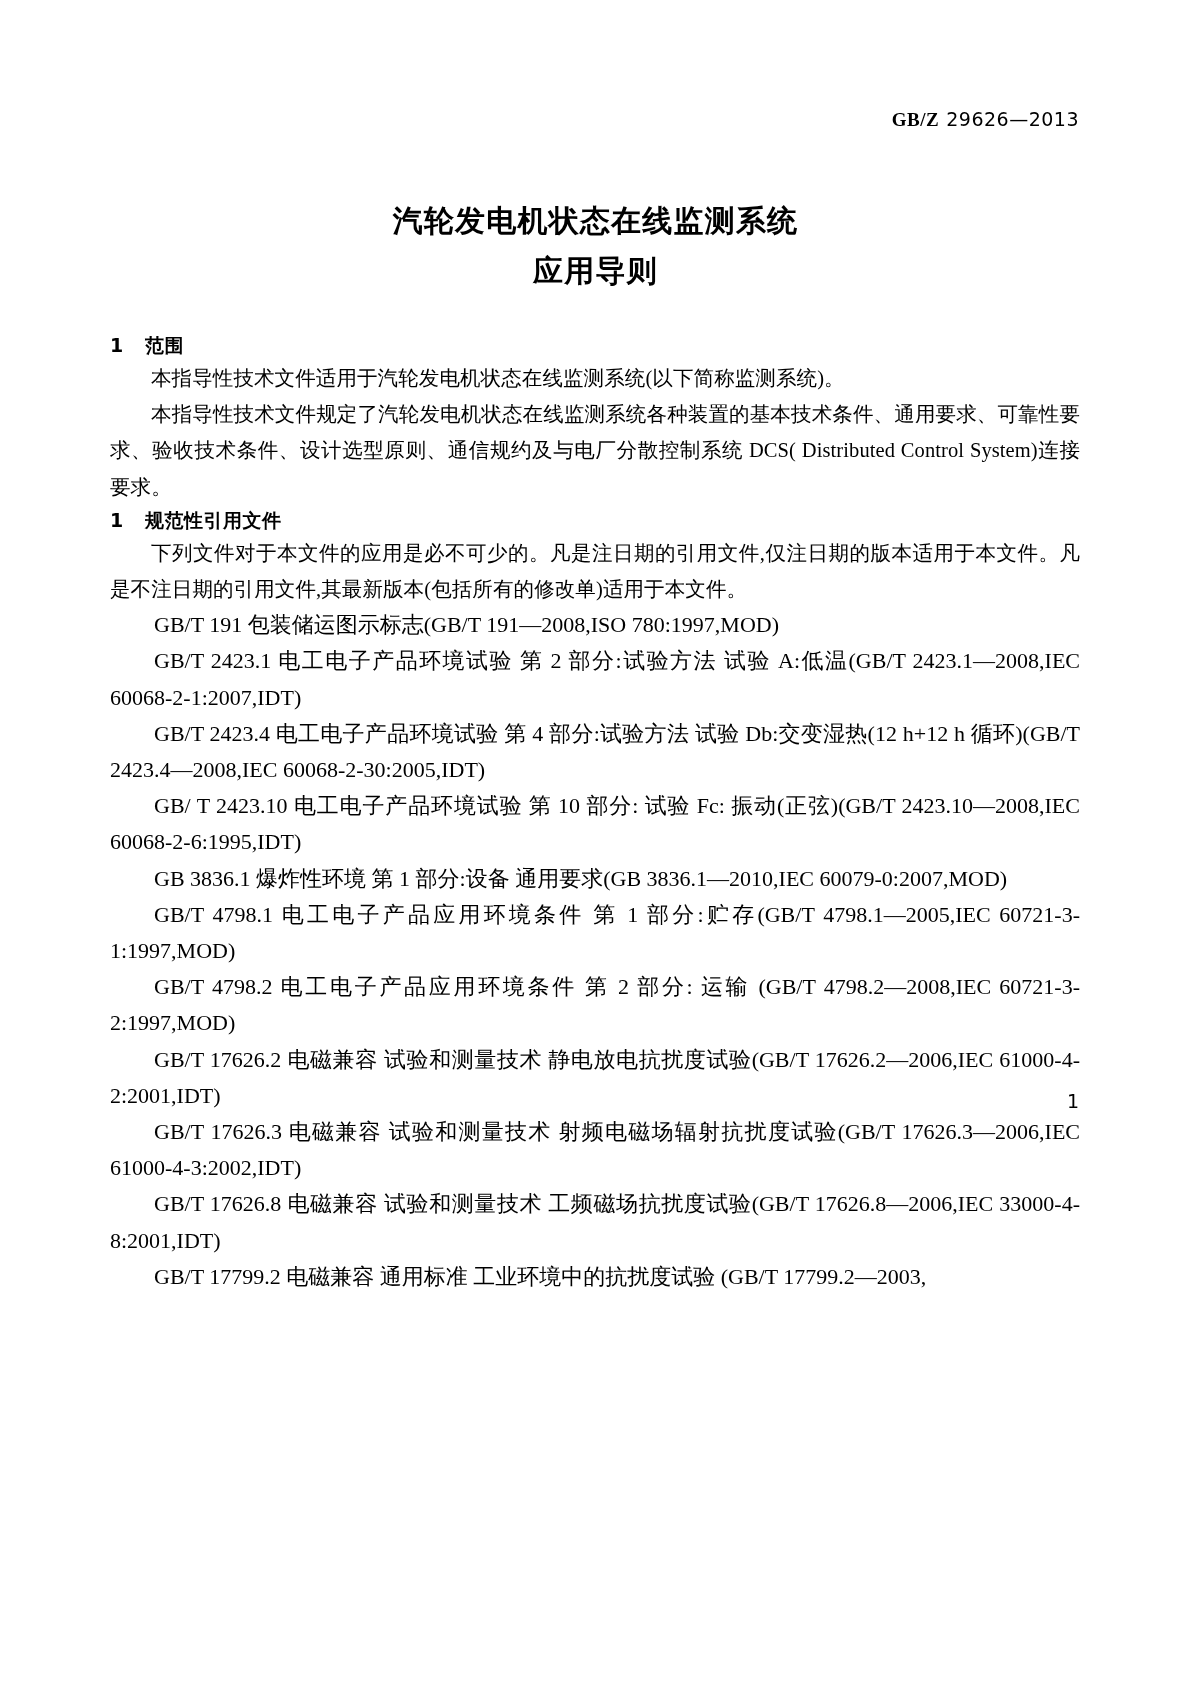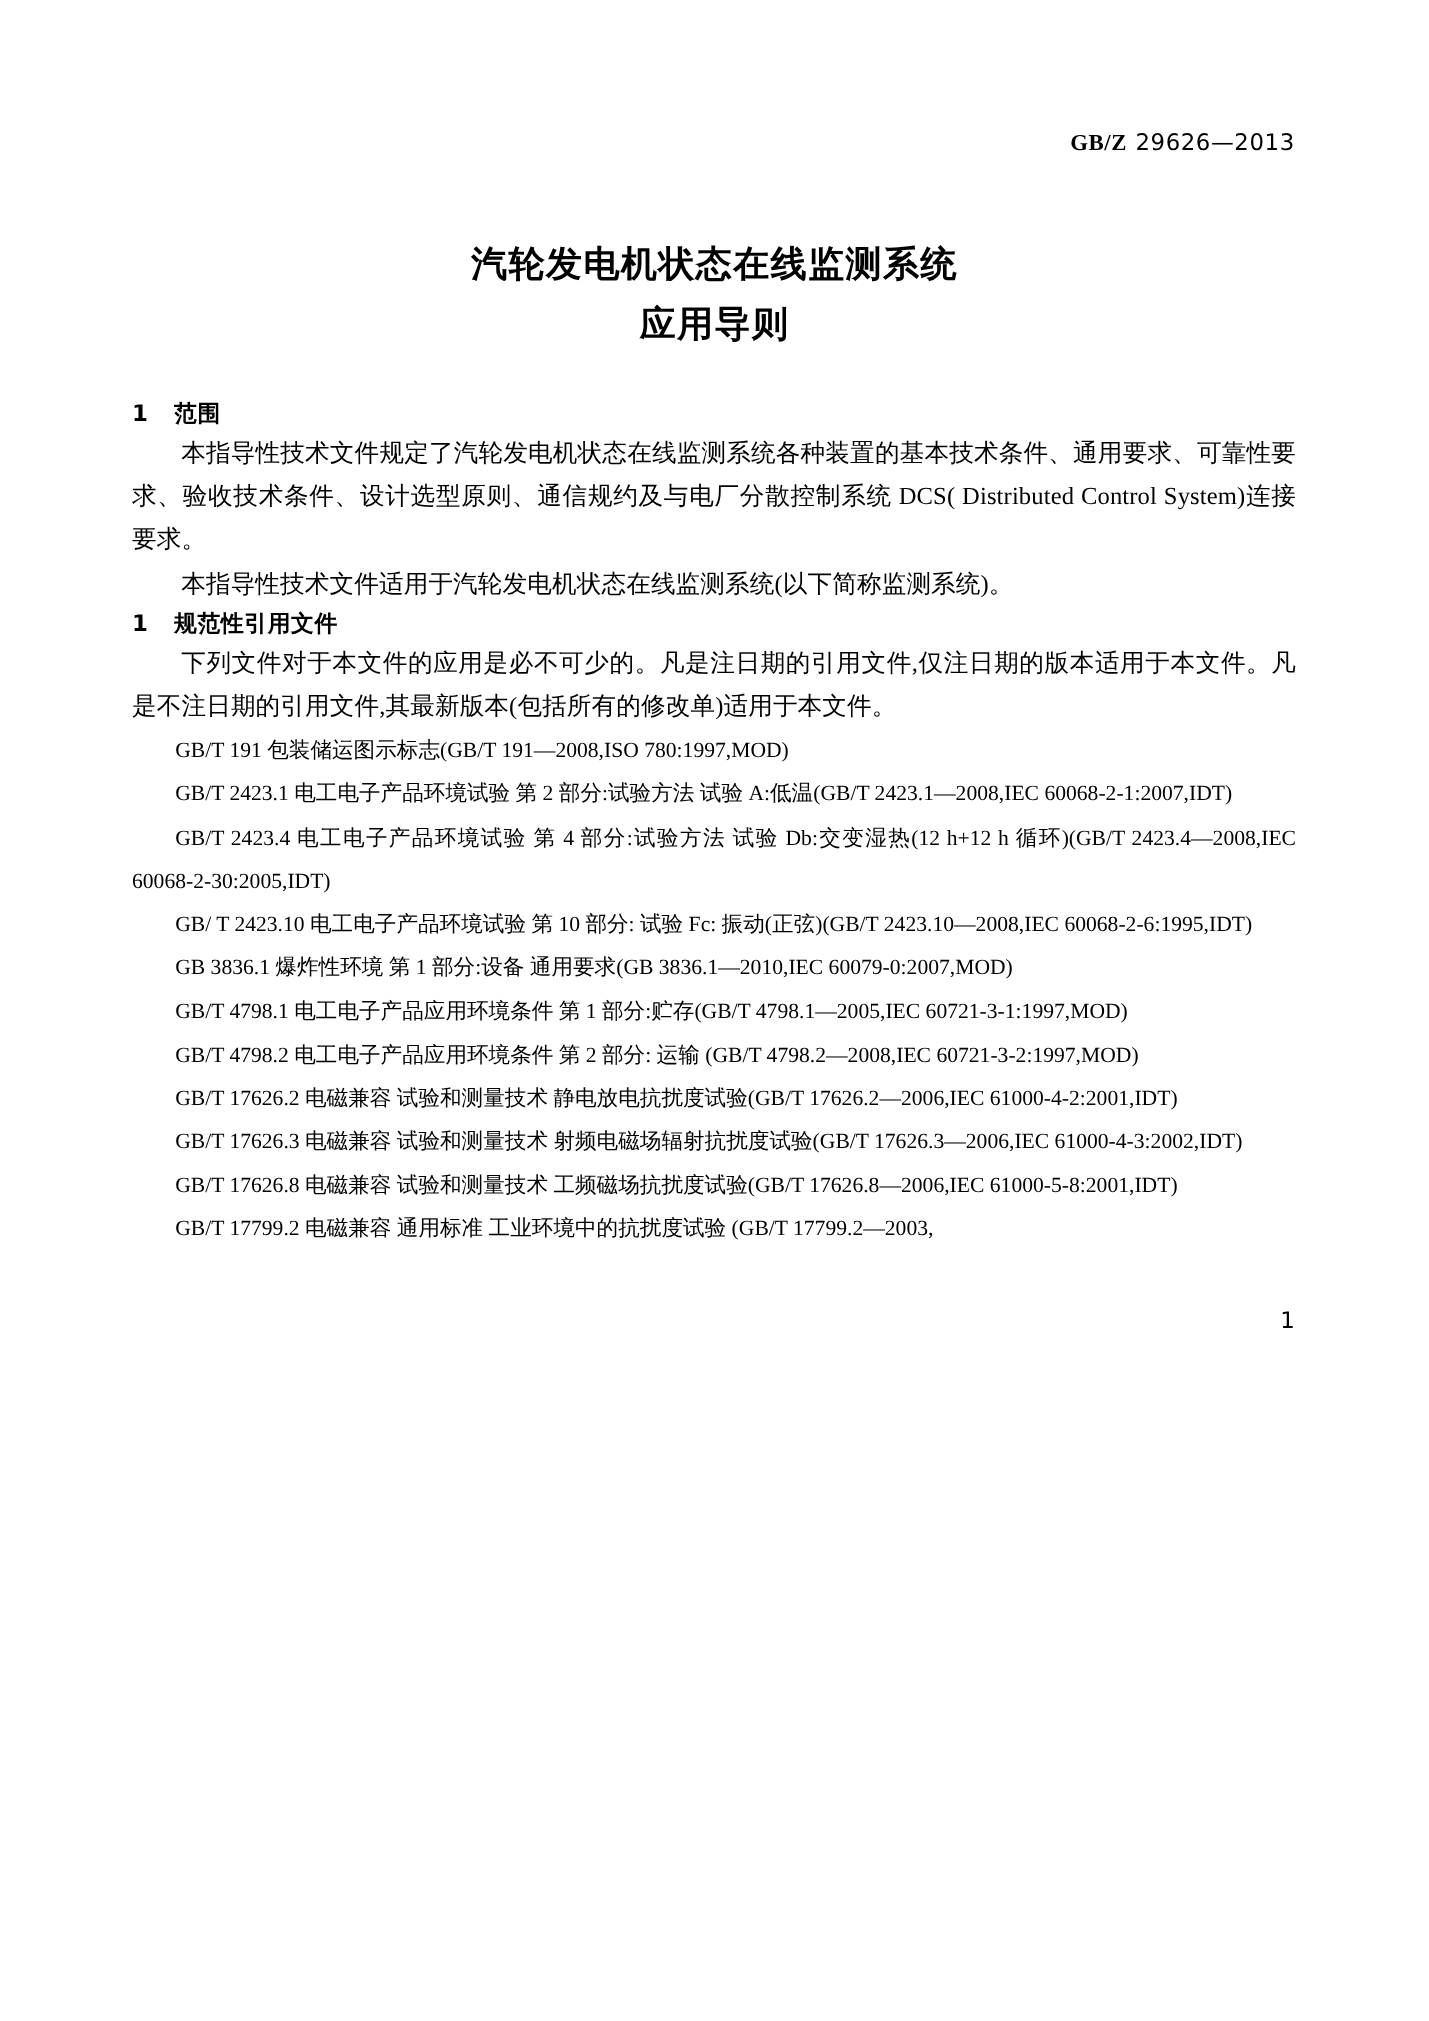--- a/index.html
+++ b/index.html
@@ -90,21 +90,21 @@
     text-justify: inter-character;
     letter-spacing: 0.1px;
   }
   .gap-after-head { margin-top: 24px; }
   .indent { text-indent: 2em; }
 
   
   p.ref {
     margin: 0;
     padding: 0;
-    font-size: 18px;
+    font-size: 22px;
     line-height: 36.2px;
     text-indent: 2em;
     text-align: justify;
     text-justify: inter-character;
   }
 
   
   .pagenum {
     position: absolute;
     bottom: 84px;
@@ -124,36 +124,36 @@
 
   <div class="doc-title">
     <span class="l1">汽轮发电机状态在线监测系统</span>
     <span class="l2">应用导则</span>
   </div>
 
   <div class="body">
 
     <h2 class="clause clause-sec1">1   范围</h2>
 
+    <p class="para indent">本指导性技术文件适用于汽轮发电机状态在线监测系统(以下简称监测系统)。</p>
     <p class="para indent gap-after-head">本指导性技术文件规定了汽轮发电机状态在线监测系统各种装置的基本技术条件、通用要求、可靠性要求、验收技术条件、设计选型原则、通信规约及与电厂分散控制系统 DCS( Distributed Control System)连接要求。</p>
-    <p class="para indent">本指导性技术文件适用于汽轮发电机状态在线监测系统(以下简称监测系统)。</p>
 
     <h2 class="clause clause-sec2">1   规范性引用文件</h2>
 
     <p class="para indent gap-after-head">下列文件对于本文件的应用是必不可少的。凡是注日期的引用文件,仅注日期的版本适用于本文件。凡是不注日期的引用文件,其最新版本(包括所有的修改单)适用于本文件。</p>
 
     <p class="ref">GB/T 191    包装储运图示标志(GB/T 191—2008,ISO 780:1997,MOD)</p>
     <p class="ref">GB/T 2423.1   电工电子产品环境试验    第 2 部分:试验方法    试验 A:低温(GB/T 2423.1—2008,IEC 60068-2-1:2007,IDT)</p>
     <p class="ref">GB/T 2423.4   电工电子产品环境试验    第 4 部分:试验方法    试验 Db:交变湿热(12 h+12 h 循环)(GB/T 2423.4—2008,IEC 60068-2-30:2005,IDT)</p>
     <p class="ref">GB/ T 2423.10    电工电子产品环境试验    第 10 部分: 试验 Fc: 振动(正弦)(GB/T 2423.10—2008,IEC 60068-2-6:1995,IDT)</p>
     <p class="ref">GB 3836.1    爆炸性环境    第 1 部分:设备    通用要求(GB 3836.1—2010,IEC 60079-0:2007,MOD)</p>
     <p class="ref">GB/T 4798.1   电工电子产品应用环境条件    第 1 部分:贮存(GB/T 4798.1—2005,IEC 60721-3-1:1997,MOD)</p>
     <p class="ref">GB/T 4798.2    电工电子产品应用环境条件    第 2 部分:   运输 (GB/T 4798.2—2008,IEC 60721-3-2:1997,MOD)</p>
     <p class="ref">GB/T 17626.2    电磁兼容    试验和测量技术    静电放电抗扰度试验(GB/T 17626.2—2006,IEC 61000-4-2:2001,IDT)</p>
     <p class="ref">GB/T 17626.3    电磁兼容    试验和测量技术    射频电磁场辐射抗扰度试验(GB/T 17626.3—2006,IEC 61000-4-3:2002,IDT)</p>
-    <p class="ref">GB/T 17626.8    电磁兼容    试验和测量技术    工频磁场抗扰度试验(GB/T 17626.8—2006,IEC 61000-5-8:2001,IDT)</p>
+    <p class="ref">GB/T 17626.8    电磁兼容    试验和测量技术    工频磁场抗扰度试验(GB/T 17626.8—2006,IEC 33000-4-8:2001,IDT)</p>
     <p class="ref">GB/T 17799.2    电磁兼容  通用标准    工业环境中的抗扰度试验 (GB/T 17799.2—2003,</p>
 
   </div>
 
   <div class="pagenum">1</div>
 
 </div>
 
 </body></html>

